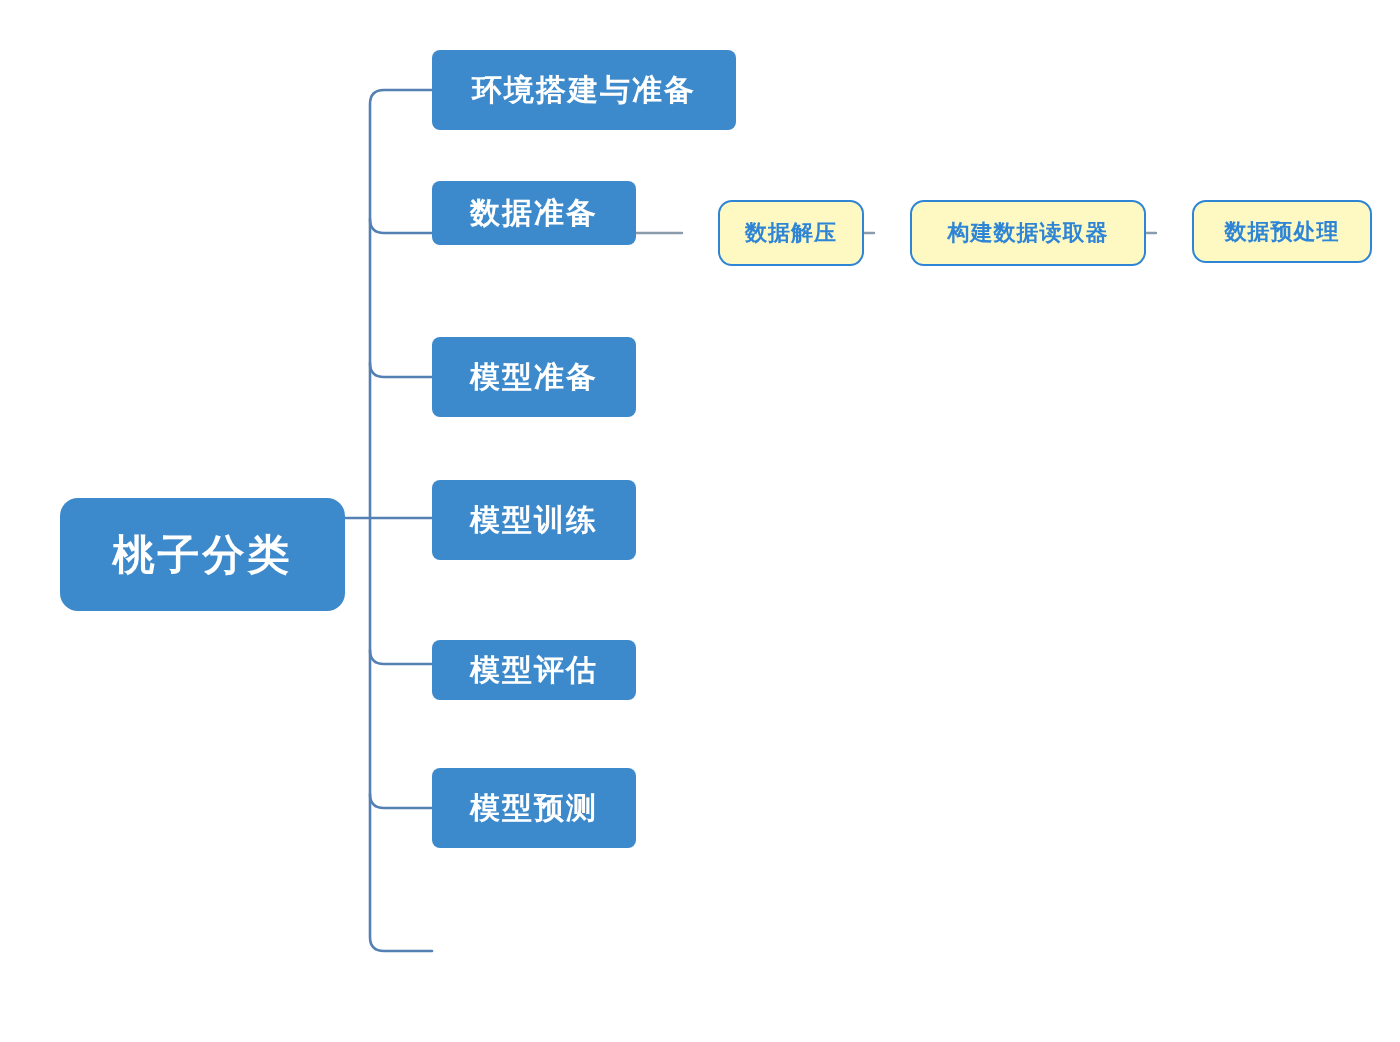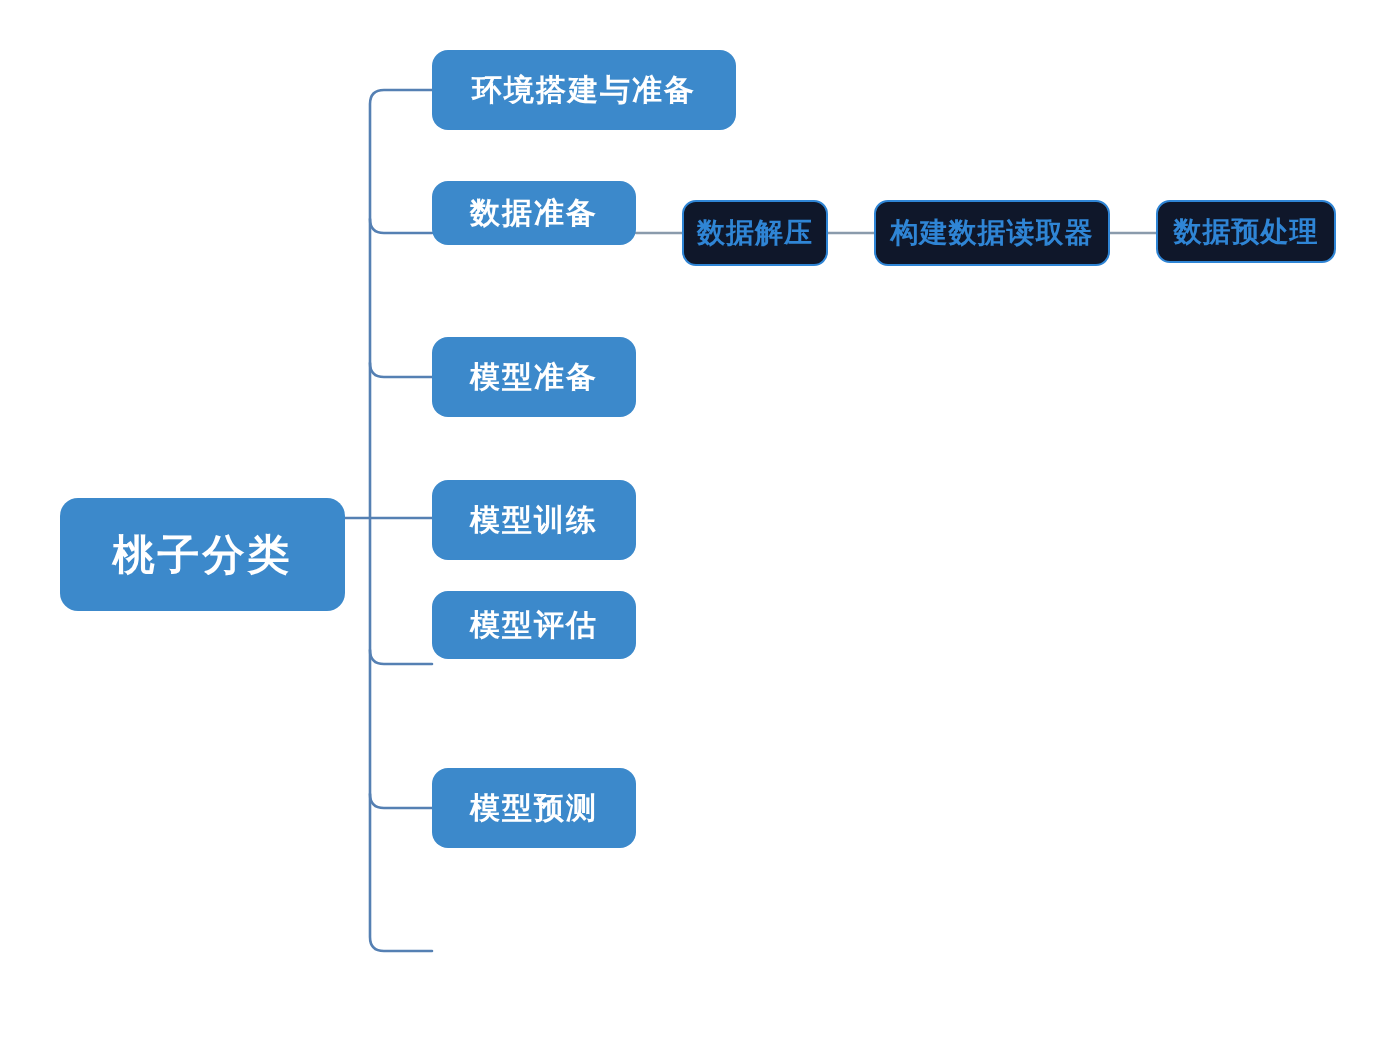--- a/index.html
+++ b/index.html
@@ -25,32 +25,33 @@
     white-space:nowrap;
     cursor:default;
   }
   .node.root{
     border-radius:18px;
     font-size:42px;
     letter-spacing:3px;
     margin-top:36px;
   }
   .node.branch{
-    border-radius:16px;
+    border-radius:8px;
     font-size:30px;
     letter-spacing:2px;
   }
   .node.child{
-    background:#0f172a;
+    background:#fef9c3;
     border:2.5px solid var(--child-blue,#2f85d5);
     color:var(--child-blue,#2f85d5);
     border-radius:14px;
-    font-size:28px;
+    font-size:22px;
     letter-spacing:1px;
     font-weight:700;
+    margin-left:36px;
   }
   .watermark{
     position:absolute;
     right:24px;bottom:24px;
     font-size:26px;
     letter-spacing:1px;
     color:var(--watermark,#c2c2c6);
     font-weight:600;
   }
 </style>
@@ -86,21 +87,21 @@
   </div>
 
   <div class="node branch" style="left:432px;top:480px;width:204px;height:80px;">
     <span>模型训练</span>
   </div>
 
   <div class="node branch" style="left:432px;top:337px;width:204px;height:80px;">
     <span>模型准备</span>
   </div>
 
-  <div class="node branch" style="left:432px;top:591px;width:204px;height:68px;">
+  <div class="node branch" style="left:432px;top:640px;width:204px;height:60px;">
     <span>模型评估</span>
   </div>
 
   <div class="node branch" style="left:432px;top:768px;width:204px;height:80px;">
     <span>模型预测</span>
   </div>
 
 
   <div class="node child" style="left:682px;top:200px;width:146px;height:66px;">
     <span>数据解压</span>

